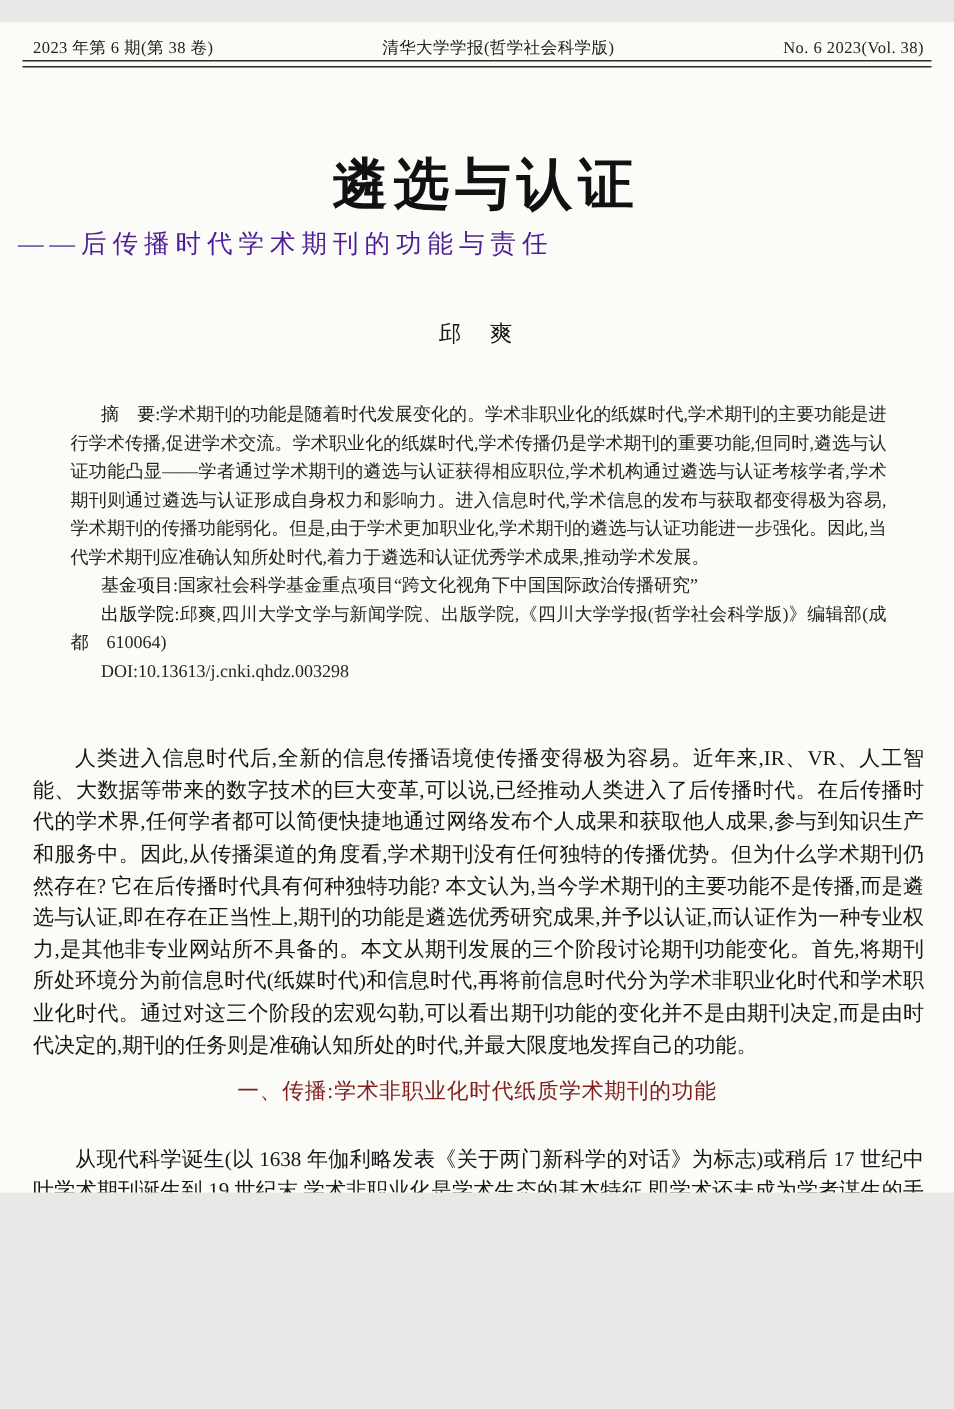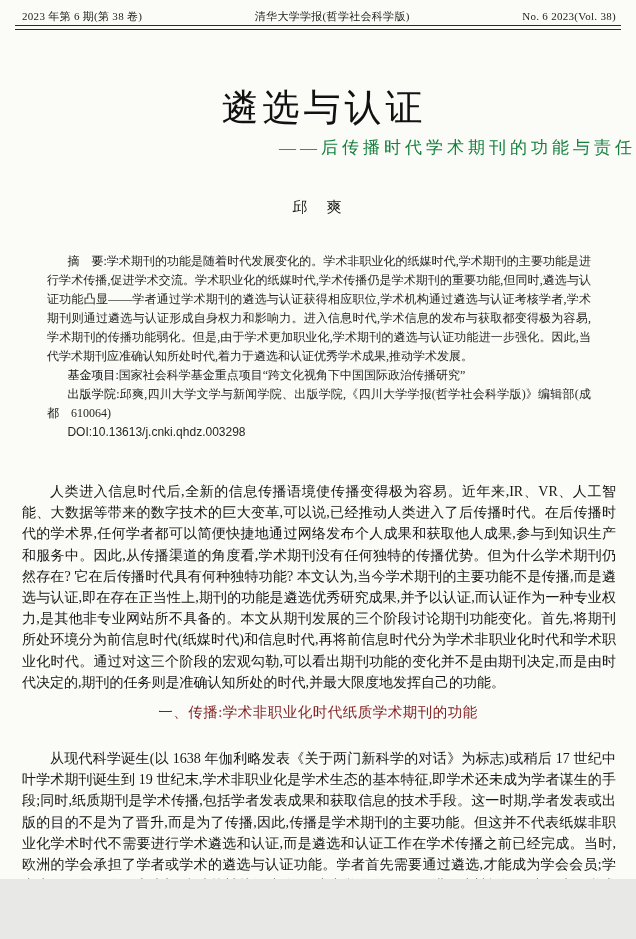--- a/index.html
+++ b/index.html
@@ -1,20 +1,20 @@
 <!DOCTYPE html>
 <html><head>
 <meta charset="utf-8">
 <style>
   * { margin:0; padding:0; box-sizing:border-box; }
   html,body { background:#e8e8e6; }
   .page {
     position:relative;
-    width:636px; height:879px;
-    margin:0 auto;
+    width:636px; height:780px;
+    margin:15px auto;
     background:#fbfbf8;
     color:#1d1d1d;
     font-family:"Liberation Serif","DejaVu Serif",serif;
     overflow:hidden;
   }
   
   .running-head {
     position:absolute; top:9px; left:22px; right:20px;
     display:flex; justify-content:space-between; align-items:baseline;
     font-size:11px; letter-spacing:0.3px; color:#222;
@@ -23,43 +23,43 @@
   .head-rule {
     position:absolute; top:25px; left:15px; right:15px;
     height:5px;
     border-top:1.7px solid #2a2a2a;
     border-bottom:1.7px solid #2a2a2a;
   }
   
   .article-title {
     position:absolute; top:83px; left:0; right:0;
     text-align:center;
-    font-size:37px; font-weight:normal; letter-spacing:4px;
+    font-size:37px; font-weight:bold; letter-spacing:4px;
     color:#111;
     padding-left:12px;
   }
   .article-subtitle {
     position:absolute; top:136px; left:12px; right:0;
-    text-align:right;
-    font-size:17px; letter-spacing:4px; color:#15803d;
+    text-align:left;
+    font-size:17px; letter-spacing:4px; color:#4c1d95;
   }
   .article-author {
     position:absolute; top:198px; left:0; right:0;
     text-align:center;
     font-size:15px; letter-spacing:2px; color:#161616;
   }
   
   .front-matter {
     position:absolute; top:252px; left:47px; right:45px;
     font-size:12px; line-height:19px;
     text-align:justify; color:#252525;
   }
   .front-matter p { text-indent:1.7em; }
   .fm-label { font-weight:normal; color:#111; }
-  .doi-line { text-indent:1.7em; font-family:Liberation Sans, sans-serif; }
+  .doi-line { text-indent:1.7em; font-family:Liberation Serif, serif; }
   
   .body-paragraph {
     position:absolute; left:22px; right:20px;
     font-size:14px; line-height:21.2px;
     text-align:justify; text-indent:2em; color:#161616;
   }
   .para-intro { top:481px; }
   .section-heading {
     position:absolute; top:703px; left:0; right:0;
     text-align:center;

